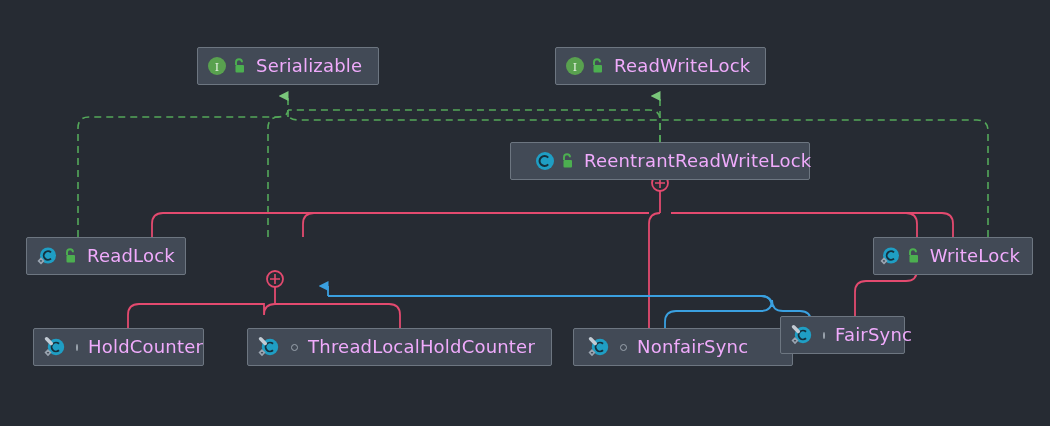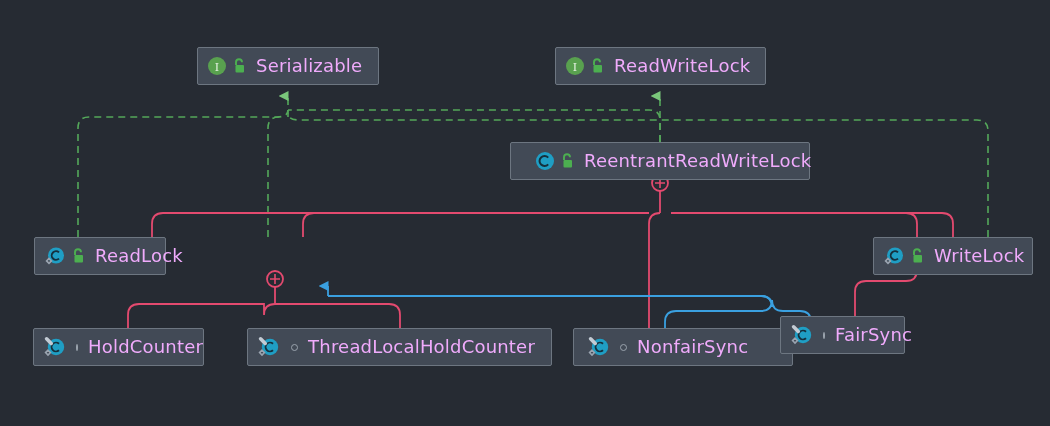--- a/index.html
+++ b/index.html
@@ -170,39 +170,39 @@
     </span>
     <span class="icon-wrap" style="margin-left:5px;">
       <svg class="icon" width="14" height="16" viewBox="0 0 14 16">
         <path d="M4,7 L4,4.2 A3,3 0 0 1 10,4.2" fill="none" stroke="#4caf50" stroke-width="1.9"></path>
         <rect x="3.5" y="7" width="8.5" height="7.5" rx="1" fill="#4caf50"></rect>
       </svg>
     </span>
     <span class="node-label">ReentrantReadWriteLock</span>
   </div>
 
-  <div class="node" style="left:34px; top:237px; width:132px;">
+  <div class="node" style="left:26px; top:237px; width:160px;">
     <span class="icon-wrap">
       <svg class="icon" width="22" height="20" viewBox="0 0 22 20">
         <circle cx="12" cy="9.5" r="8" fill="#1f9ec4"></circle>
         <path d="M15,6.4 A4.3,4.3 0 1 0 15,12.6" fill="none" stroke="#15303d" stroke-width="1.9"></path>
         <path d="M5,12.5 L7.4,14.9 L5,17.3 L2.6,14.9 Z" fill="none" stroke="#9aa4b0" stroke-width="1.6"></path>
       </svg>
     </span>
     <span class="icon-wrap" style="margin-left:5px;">
       <svg class="icon" width="14" height="16" viewBox="0 0 14 16">
         <path d="M4,7 L4,4.2 A3,3 0 0 1 10,4.2" fill="none" stroke="#4caf50" stroke-width="1.9"></path>
         <rect x="3.5" y="7" width="8.5" height="7.5" rx="1" fill="#4caf50"></rect>
       </svg>
     </span>
     <span class="node-label">ReadLock</span>
   </div>
 
 
-  <div class="node" style="left:873px; top:237px; width:160px;">
+  <div class="node" style="left:873px; top:237px; width:160px;justify-content:center;">
     <span class="icon-wrap">
       <svg class="icon" width="22" height="20" viewBox="0 0 22 20">
         <circle cx="12" cy="9.5" r="8" fill="#1f9ec4"></circle>
         <path d="M15,6.4 A4.3,4.3 0 1 0 15,12.6" fill="none" stroke="#15303d" stroke-width="1.9"></path>
         <path d="M5,12.5 L7.4,14.9 L5,17.3 L2.6,14.9 Z" fill="none" stroke="#9aa4b0" stroke-width="1.6"></path>
       </svg>
     </span>
     <span class="icon-wrap" style="margin-left:5px;">
       <svg class="icon" width="14" height="16" viewBox="0 0 14 16">
         <path d="M4,7 L4,4.2 A3,3 0 0 1 10,4.2" fill="none" stroke="#4caf50" stroke-width="1.9"></path>

